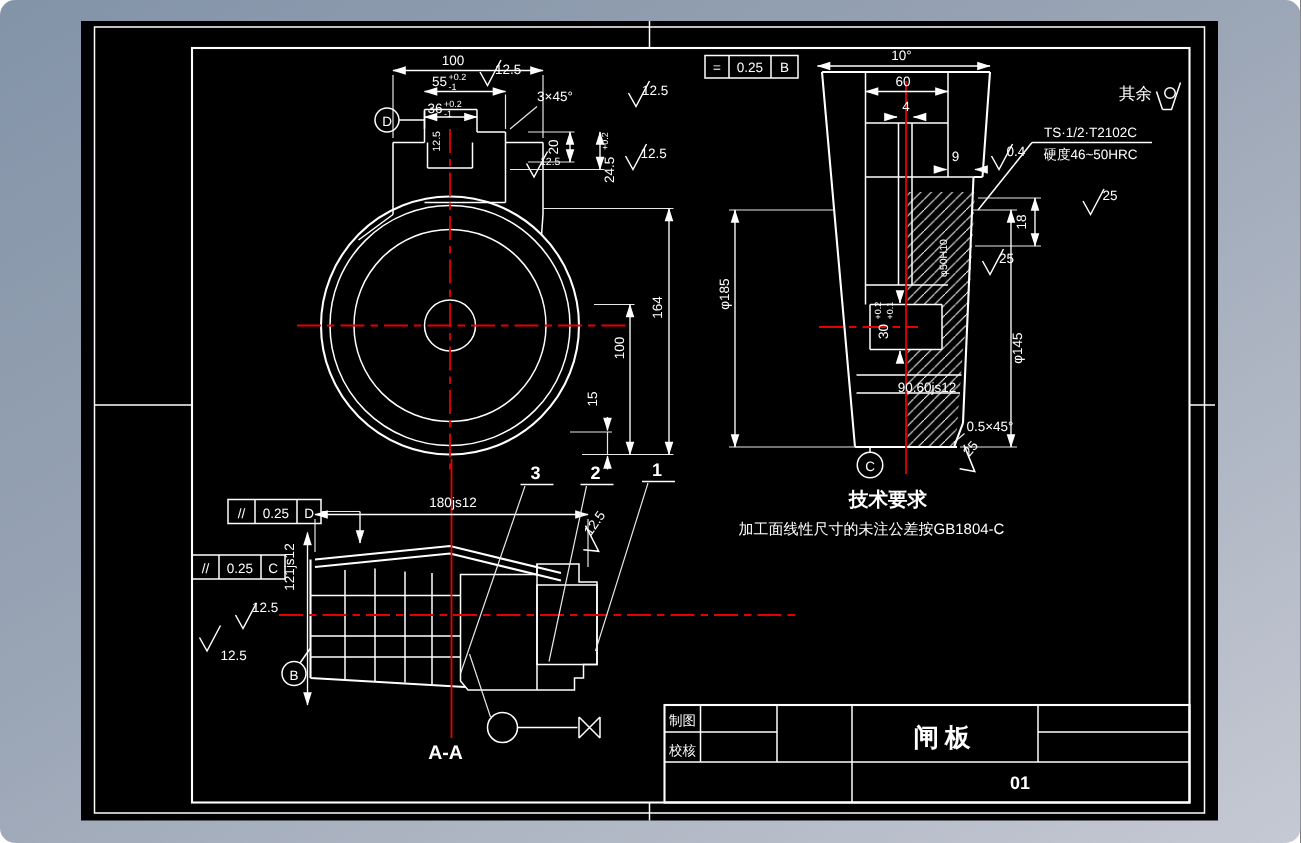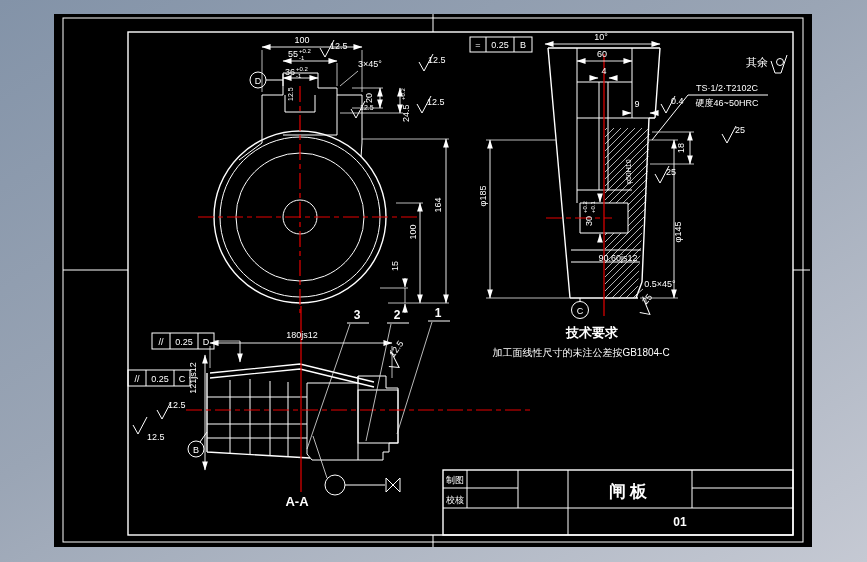--- a/index.html
+++ b/index.html
@@ -1,19 +1,20 @@
 <!DOCTYPE html>
 <html><head>
 <meta charset="utf-8">
 <style>
   html,body{margin:0;padding:0;}
   #screen{
     position:relative;width:867px;height:562px;overflow:hidden;
     background:linear-gradient(150deg,#8393a8 0%,#9aa5b5 45%,#c5c9d3 100%);
     font-family:"Liberation Sans",sans-serif;
+    border-radius:10px;
   }
   svg{position:absolute;left:0;top:0;}
   .w{stroke:#ffffff;fill:none;stroke-width:1;}
   .w2{stroke:#ffffff;fill:none;stroke-width:1.4;}
   .thin{stroke:#e8e8e8;fill:none;stroke-width:0.8;}
   .red{stroke:#e60000;fill:none;stroke-width:1.2;stroke-dasharray:16 4 5 4;}
   .redsolid{stroke:#e60000;fill:none;stroke-width:1.2;}
   .dim{stroke:#ffffff;fill:none;stroke-width:0.9;marker-start:url(#ar);marker-end:url(#ar);}
   .dimo{stroke:#ffffff;fill:none;stroke-width:0.9;marker-end:url(#ar);}
   .t{fill:#ffffff;font-family:"Liberation Sans",sans-serif;font-size:9px;}

